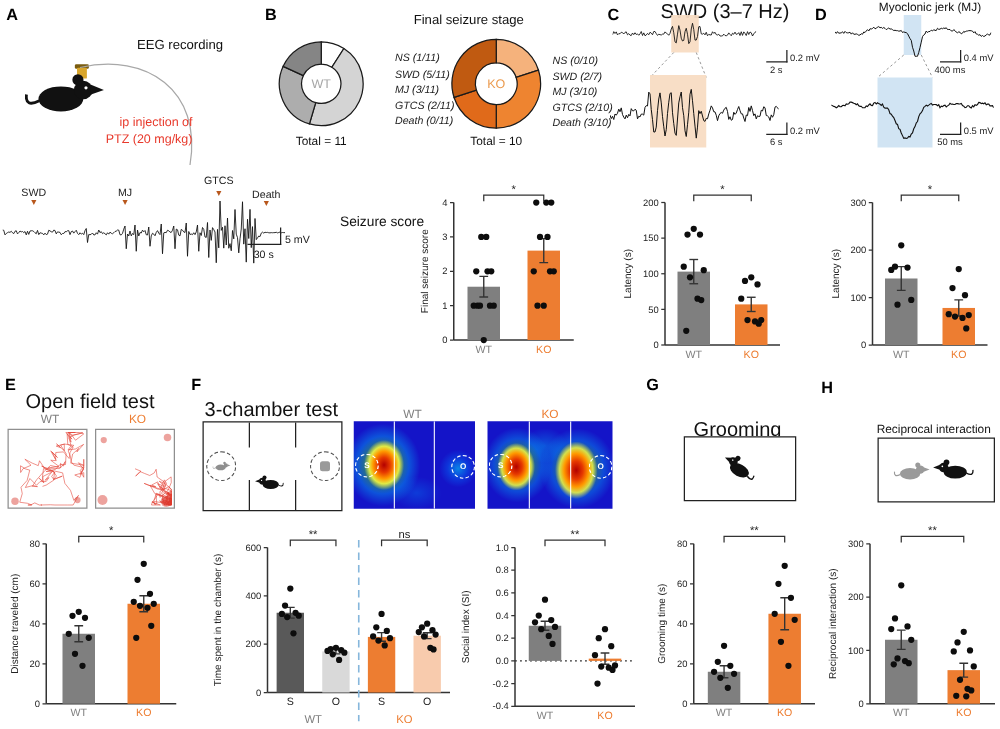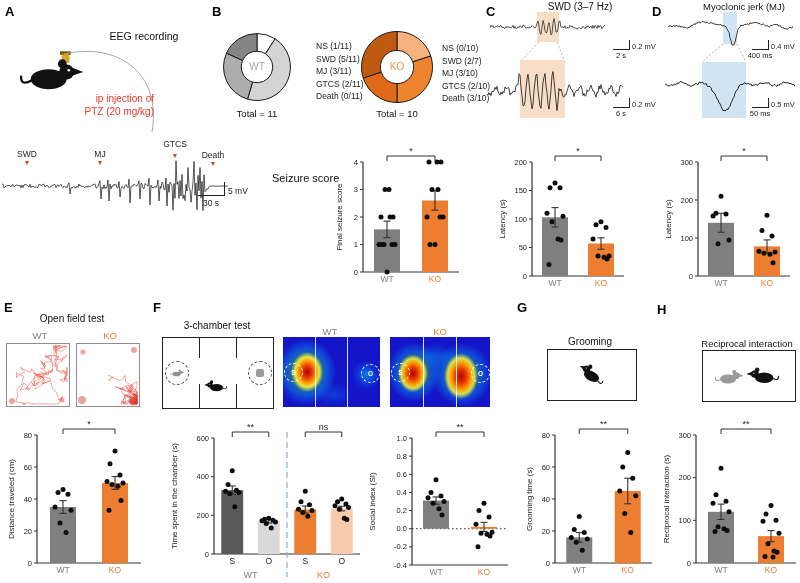--- a/index.html
+++ b/index.html
@@ -1,26 +1,26 @@
 <!DOCTYPE html>
 <html><head>
 <meta charset="utf-8">
 <style>
   html,body{margin:0;padding:0;background:#fff;}
   .fig{position:relative;width:800px;height:583px;background:#fff;overflow:hidden;
        font-family:"Liberation Sans",sans-serif;color:#111;}
   .abs{position:absolute;}
   svg{font-family:"Liberation Sans",sans-serif;display:block;}
   .plabel{position:absolute;font-weight:bold;font-size:13px;color:#000;}
-  .ptitle{position:absolute;font-size:10px;text-align:center;color:#111;}
+  .ptitle{position:absolute;font-size:16px;text-align:center;color:#111;}
   .evt{position:absolute;text-align:center;font-size:8.5px;color:#222;line-height:1.05;}
   .evt .arr{color:#b8571c;font-size:7px;}
   .sbar{position:absolute;border-right:1.2px solid #222;border-bottom:1.2px solid #222;}
   .slab{position:absolute;font-size:7.5px;color:#222;white-space:nowrap;}
-  .legend-line{font-size:8.5px;line-height:12.5px;color:#222;white-space:nowrap;}
+  .legend-line{font-size:8.5px;line-height:12.5px;color:#222;white-space:nowrap;font-style:italic;}
   .score-line{font-size:9px;line-height:13px;color:#222;}
   .track-box{position:absolute;border:1px solid #8f8f8f;background:#fff;}
   .hl-peach{position:absolute;background:#f8dcc3;opacity:0.95;}
   .hl-blue{position:absolute;background:#cfe3f2;opacity:0.95;}
   .box{position:absolute;border:1.2px solid #222;background:#fff;}
   .dash-circle{position:absolute;border:1.1px dashed #555;border-radius:50%;
                display:flex;align-items:center;justify-content:center;}
   .hm{position:absolute;overflow:hidden;}
   .hm-wt{background:
     radial-gradient(ellipse 16px 20px at 25% 50%, #b30000 0%, #e63900 30%, #ff9900 55%, rgba(255,255,60,0.85) 75%, rgba(50,180,60,0) 100%),
@@ -96,20 +96,21 @@
   </div>
   <div class="evt" style="left:196px;top:151px;width:34px">
     <div>Death</div>
       <div class="arr">▼</div>
   </div>
   <div class="sbar" style="left:198px;top:182px;width:26px;height:13px"></div>
   <div class="slab" style="left:228px;top:186px;font-size:8.5px">5 mV</div>
   <div class="slab" style="left:196px;top:198px;width:30px;text-align:center;font-size:8.5px">30 s</div>
 
   <div class="plabel" style="left:212px;top:4px">B</div>
+  <div class="ptitle" style="left:290px;top:10px;width:170px;font-size:10.5px">Final seizure stage</div>
 
   <div class="abs" style="left:222px;top:32px;width:70px;height:70px">
       <svg width="70" height="70">
         <path d="M35.00 1.50 A33.5 33.5 0 0 1 53.11 6.82 L43.51 21.75 A15.745 15.745 0 0 0 35.00 19.26 Z" fill="#ffffff" stroke="#1a1a1a" stroke-width="1"></path>
         <path d="M53.11 6.82 A33.5 33.5 0 0 1 25.56 67.14 L30.56 50.11 A15.745 15.745 0 0 0 43.51 21.75 Z" fill="#d4d4d4" stroke="#1a1a1a" stroke-width="1"></path>
         <path d="M25.56 67.14 A33.5 33.5 0 0 1 4.53 21.08 L20.68 28.46 A15.745 15.745 0 0 0 30.56 50.11 Z" fill="#adadad" stroke="#1a1a1a" stroke-width="1"></path>
         <path d="M4.53 21.08 A33.5 33.5 0 0 1 35.00 1.50 L35.00 19.26 A15.745 15.745 0 0 0 20.68 28.46 Z" fill="#858585" stroke="#1a1a1a" stroke-width="1"></path>
         <text x="35" y="38" text-anchor="middle" font-size="10" fill="#a6a6a6">WT</text>
       </svg>
     </div>

